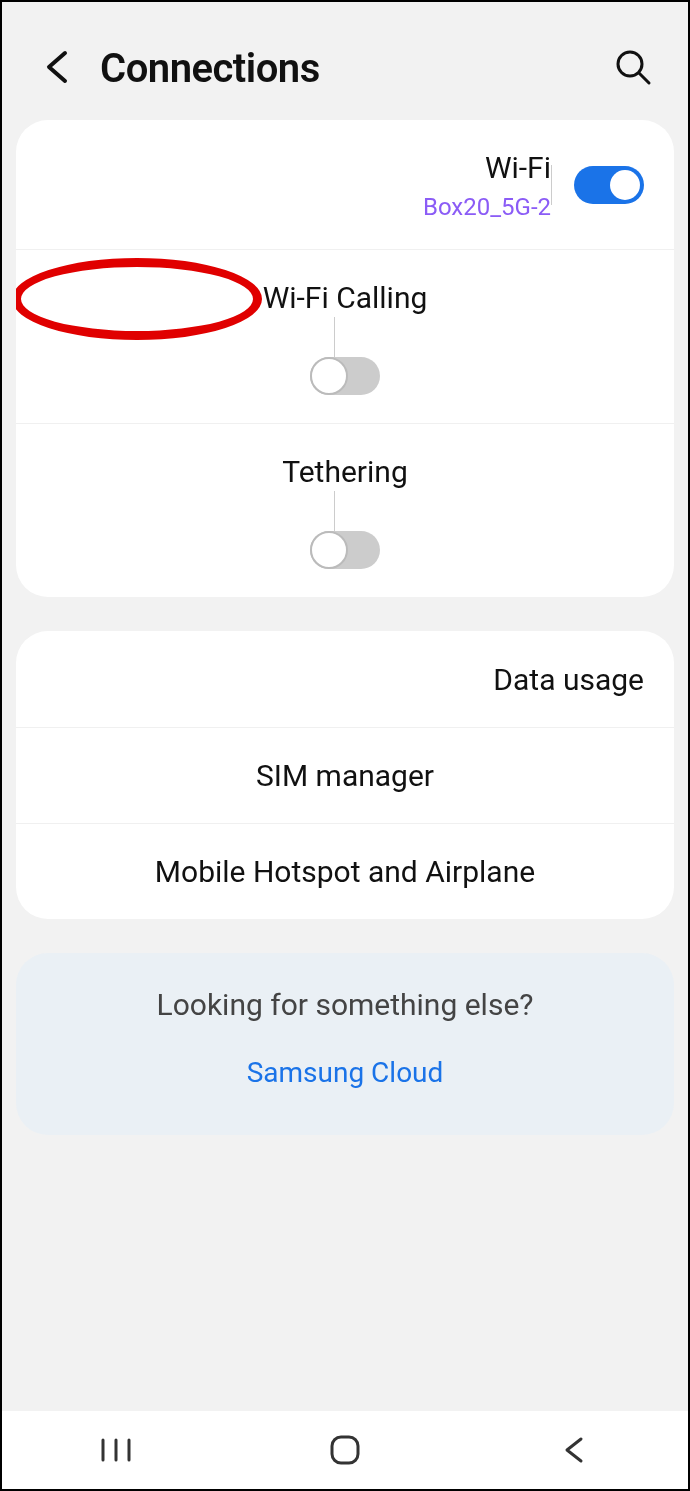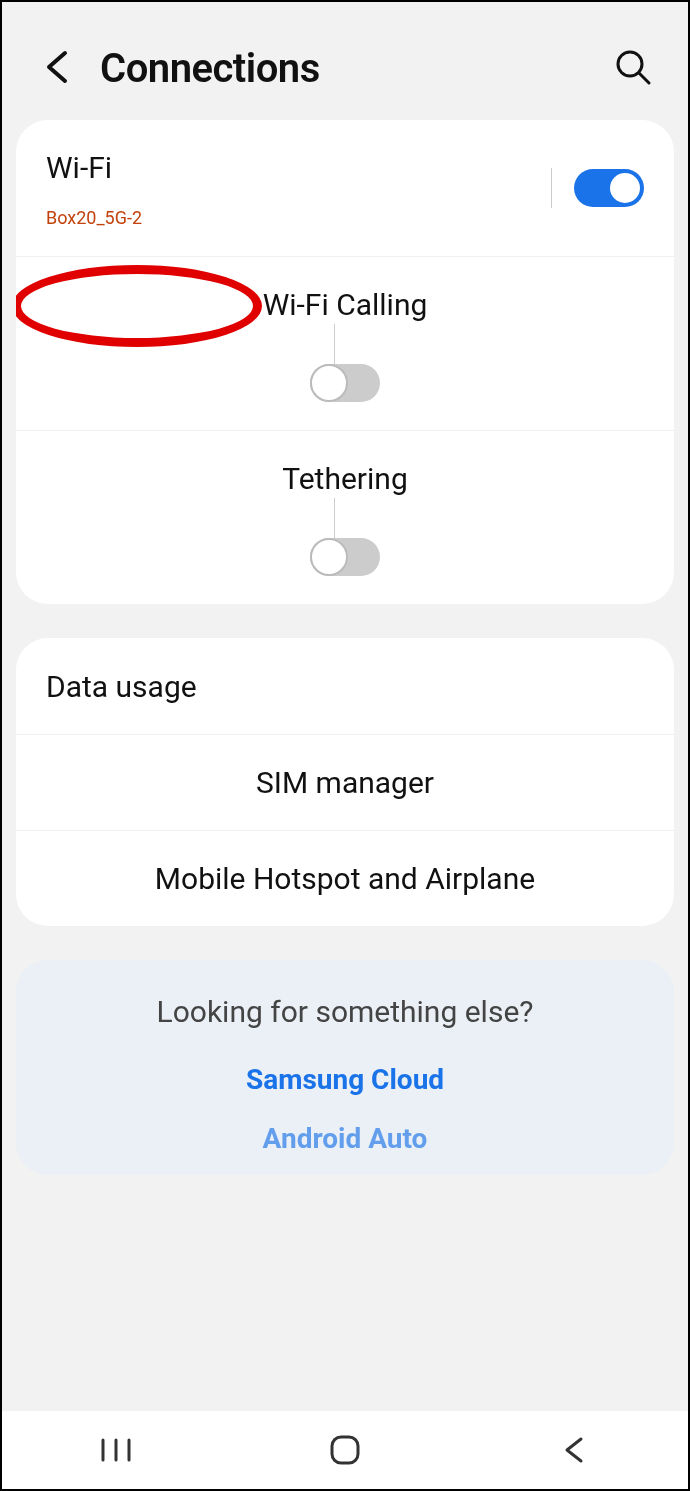--- a/index.html
+++ b/index.html
@@ -22,23 +22,23 @@
 
   .row {
     display: flex;
     align-items: center;
     padding: 28px 30px;
     min-height: 96px;
     position: relative;
   }
   .row + .row { border-top: 1px solid #f0f0f0; flex-direction: column; }
 
-  .row-text { flex: 1; }
+  .row-text { flex: 1; text-align: right; }
   .row-label { font-size: 30px; color: #111; line-height: 1.3; }
-  .row-sub { font-size: 18px; color: #c2410c; margin-top: 20px; }
+  .row-sub { font-size: 24px; color: #8b5cf6; margin-top: 6px; }
 
   .divider-v {
     width: 1px;
     height: 40px;
     background: #ccc;
     margin-right: 22px;
   }
   
   .switch {
     width: 70px; height: 38px; border-radius: 20px; position: relative; cursor: pointer;
@@ -66,21 +66,21 @@
   }
 
   .suggest-card {
     background: #eaf0f5;
     border-radius: 32px;
     padding: 34px 30px 20px 30px;
     margin-bottom: 10px;
     text-align: center;
   }
   .suggest-title { font-size: 30px; color: #444; margin-bottom: 34px; }
-  .suggest-link { font-size: 28px; color: #1a73e8; font-weight: 700; margin-bottom: 26px; }
+  .suggest-link { font-size: 28px; color: #1a73e8; font-weight: 400; margin-bottom: 26px; }
 
   .navbar {
     position: absolute;
     bottom: 0; left: 0; right: 0;
     height: 78px;
     background: #fff;
     display: flex;
     align-items: center;
     justify-content: space-around;
   }
@@ -148,21 +148,20 @@
       <div class="row-text">
           <div class="row-label">Mobile Hotspot and Airplane</div>
         </div>
     </div>
   </div>
 
 
   <div class="suggest-card">
     <div class="suggest-title">Looking for something else?</div>
     <div class="suggest-link">Samsung Cloud</div>
-    <div class="suggest-link" style="opacity:0.65; margin-bottom:0;">Android Auto</div>
   </div>
 
 </div>
 
 <div class="navbar">
   <div class="nav-btn">
     <svg width="34" height="28" viewBox="0 0 34 28">
       <line x1="4" y1="4" x2="4" y2="24" stroke="#333" stroke-width="3" stroke-linecap="round"></line>
       <line x1="17" y1="4" x2="17" y2="24" stroke="#333" stroke-width="3" stroke-linecap="round"></line>
       <line x1="30" y1="4" x2="30" y2="24" stroke="#333" stroke-width="3" stroke-linecap="round"></line>

